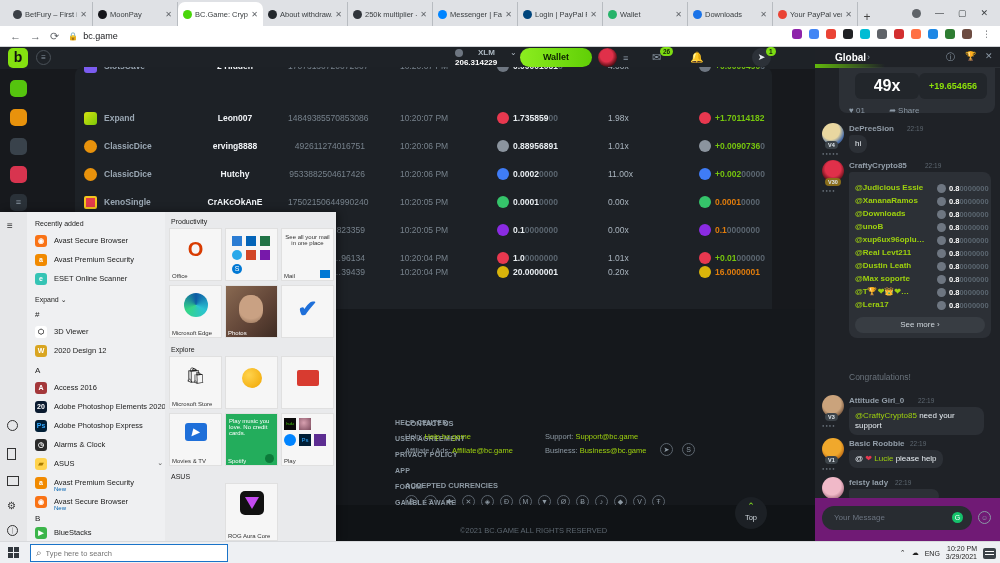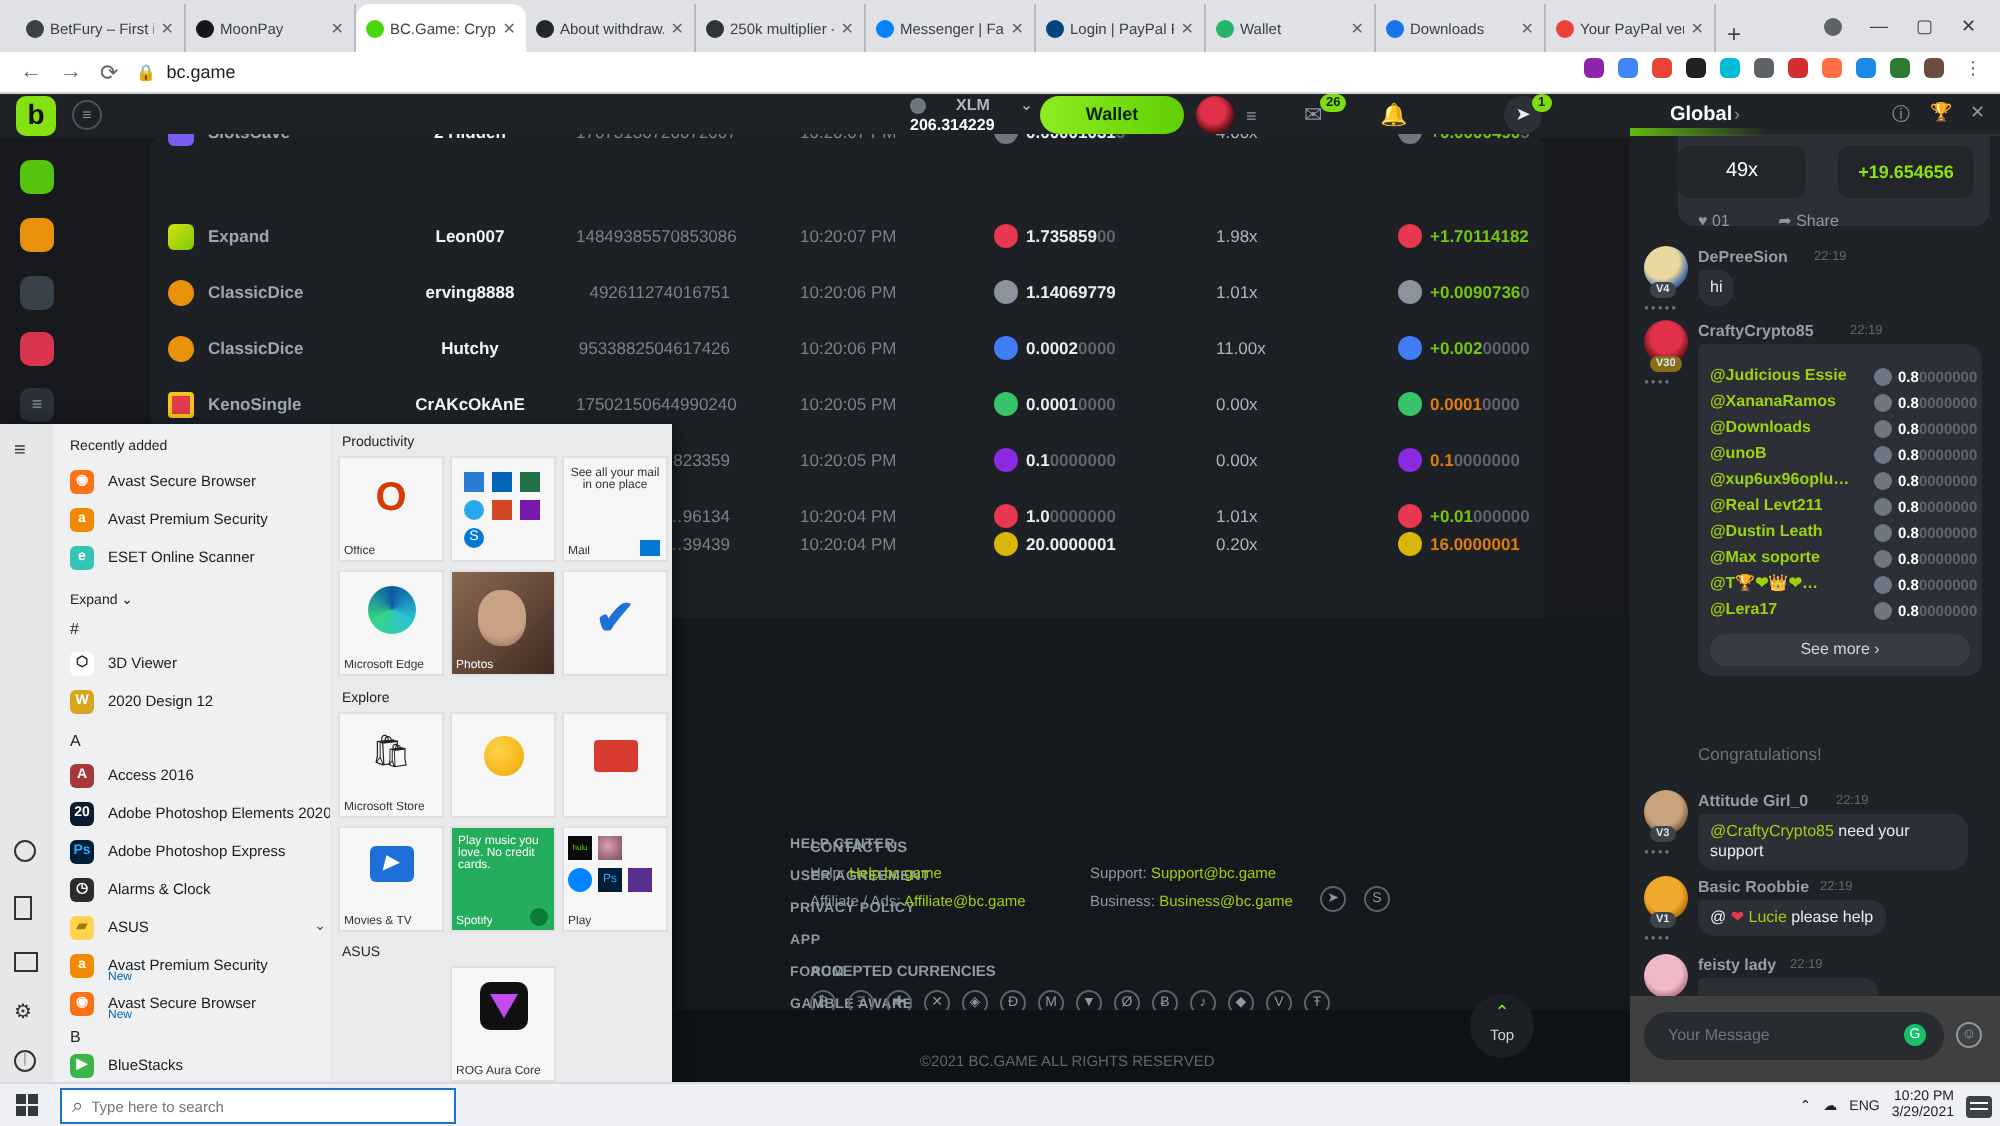--- a/index.html
+++ b/index.html
@@ -84,21 +84,21 @@
 .mtime{position:absolute;top:2px;color:#5d6770;font-size:6.5px}
 .bub{position:absolute;left:34px;top:12px;background:#2c3036;border-radius:3px 8px 8px 8px;color:#e7edf2;font-size:8px;padding:4px 6px;max-width:135px;line-height:10px}
 .mention{color:#9ed10e}
 .raincard{position:absolute;left:34px;top:12px;width:142px;background:#2c3036;border-radius:3px 8px 8px 8px;color:#e7edf2;font-size:8px;padding:5px 6px;line-height:10px}
 .rrow{height:13px;position:relative}
 .rname{position:absolute;left:0;top:0;color:#9ed10e;font-weight:bold;white-space:nowrap;max-width:78px;overflow:hidden}
 .rcoin{position:absolute;left:82px;top:1px;width:9px;height:9px;border-radius:50%;background:#6e7681}
 .ramt{position:absolute;left:94px;top:1px;color:#fff;font-weight:bold;font-size:7.5px}
 .seemore{margin-top:4px;background:#383d43;border-radius:8px;text-align:center;color:#cfd6dc;padding:3px 0;font-size:8px}
 .congrats{position:absolute;left:34px;color:#6a737c;font-size:8.5px}
-.cinput{position:absolute;left:0;top:451px;width:185px;height:43px;background:#404040}
+.cinput{position:absolute;left:0;top:451px;width:185px;height:43px;background:#701a75}
 .cpill{position:absolute;left:7px;top:8px;width:150px;height:24px;background:#282c31;border-radius:12px;color:#6b7480;font-size:8px;line-height:24px;padding-left:12px}
 .gdot{position:absolute;left:137px;top:14px;width:11px;height:11px;border-radius:50%;background:#15c26b;color:#fff;font-size:7px;text-align:center;line-height:11px}
 .smiley{position:absolute;left:163px;top:13px;width:13px;height:13px;border:1px solid #8b98a5;border-radius:50%;color:#8b98a5;font-size:7px;text-align:center;line-height:12px}
 
 .smenu{position:absolute;left:0;top:212px;width:336px;height:329px;background:#eff0f2;z-index:50;box-shadow:2px 0 8px rgba(0,0,0,.45);color:#1b1b1b}
 .rail{position:absolute;left:0;top:0;width:27px;height:329px;background:#e6e7e9}
 .rico{position:absolute;left:7px;color:#333;font-size:10px}
 .applist{position:absolute;left:27px;top:0;width:138px;height:329px;overflow:hidden}
 .aphead{position:absolute;left:8px;color:#222;font-size:7px}
 .apitem{position:absolute;left:8px;width:128px;height:18px}
@@ -280,21 +280,21 @@
           <span class="pay win"><b>+1.70114182</b><span class="dim"></span></span>
         </div>
 
         <div class="brow" style="top: 66px;">
           <span class="gi gi-dice"></span>
           <span class="gname">ClassicDice</span>
           <span class="pname">erving8888</span>
           <span class="bid">492611274016751</span>
           <span class="btime">10:20:06 PM</span>
           <span class="coin c-xmr"></span>
-          <span class="amt"><b>1.14069779</b><span class="dim"></span></span>
+          <span class="amt"><b>0.88956891</b><span class="dim"></span></span>
           <span class="mult">1.01x</span>
           <span class="pcoin c-xmr"></span>
           <span class="pay win"><b>+0.0090736</b><span class="dim">0</span></span>
         </div>
 
         <div class="brow" style="top: 94px;">
           <span class="gi gi-dice"></span>
           <span class="gname">ClassicDice</span>
           <span class="pname">Hutchy</span>
           <span class="bid">9533882504617426</span>
@@ -385,21 +385,21 @@
   </div>
   <div class="sfoot2">
     <span style="position:absolute;left:70px;top:21px">1BTC=$37280</span>
     <span style="position:absolute;left:460px;top:21px">©2021 BC.GAME ALL RIGHTS RESERVED</span>
     <div class="topbtn">Top</div>
   </div>
 </div>
 
 <div class="chat">
   <div class="wincard spk">
-    <div class="wbox" style="left:0;width:64px;font-weight:normal;font-size:10px;line-height:26px">49x</div>
+    <div class="wbox" style="left:16px;width:64px;font-weight:bold;font-size:16px;line-height:26px">49x</div>
     <div class="wbox" style="left:80px;width:68px;color:#8de20a;font-weight:bold;font-size:9px;line-height:26px">+19.654656</div>
     <div class="likes"><span>♥</span> <span>01</span>
       <span style="margin-left:22px">➦</span> <span>Share</span></div>
   </div>
 
   <div class="chead">
     <span class="cht">Global</span>
     <span class="chunder"></span>
     <span class="chev">›</span>
     <span class="chic" style="left:131px">ⓘ</span>

